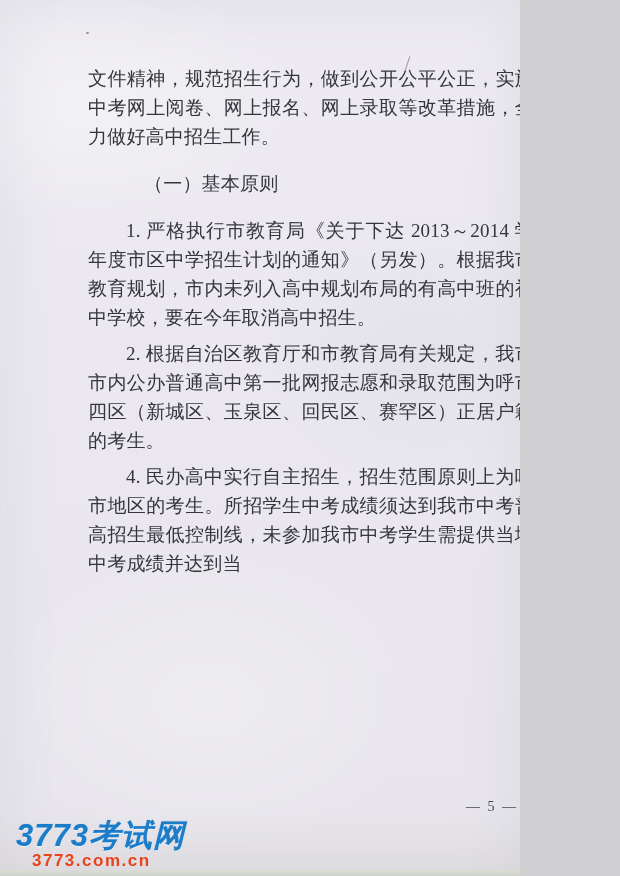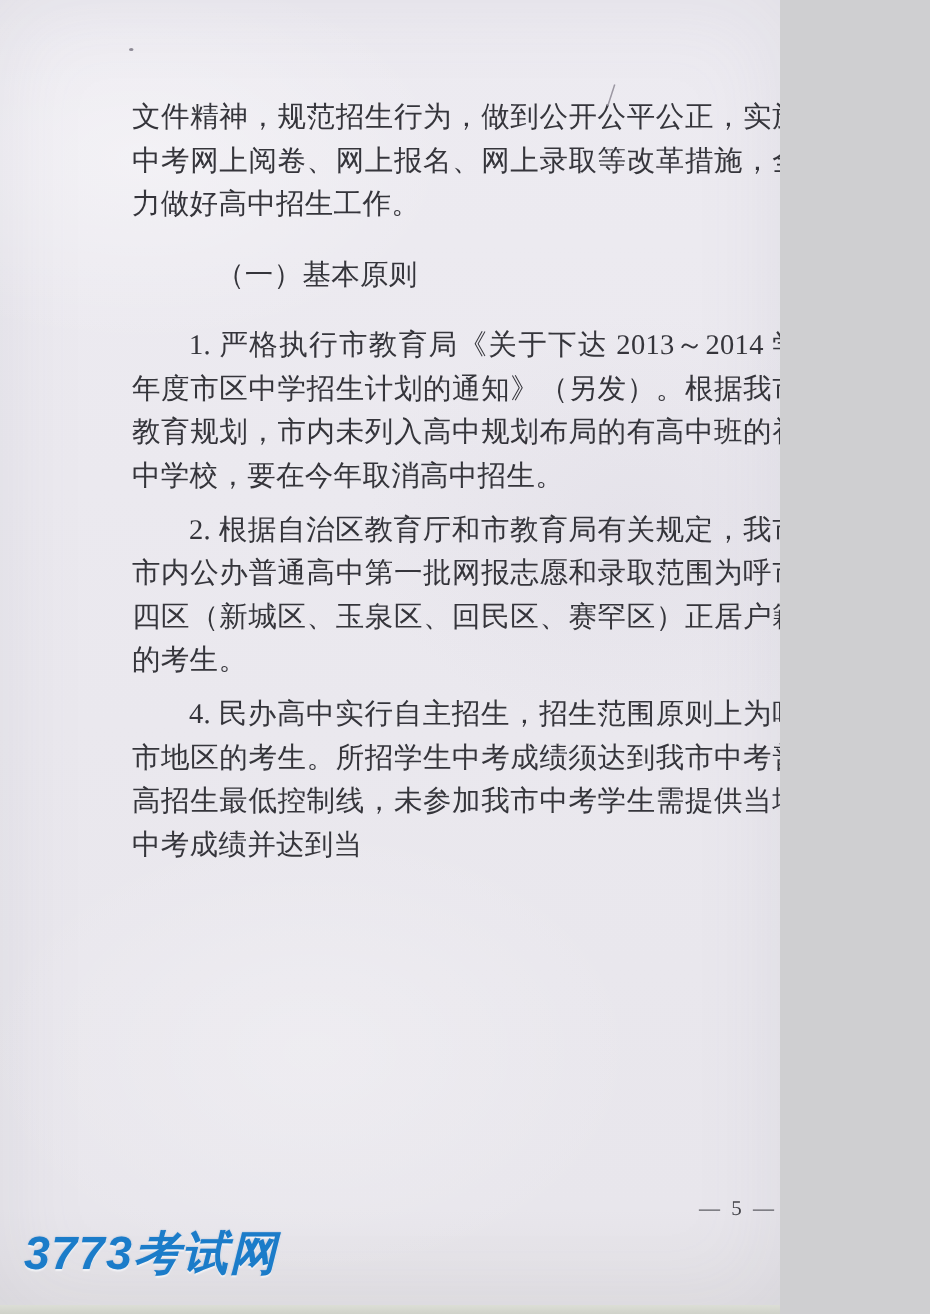--- a/index.html
+++ b/index.html
@@ -129,20 +129,21 @@
   <div class="text-block">
     <p class="para no-indent">文件精神，规范招生行为，做到公开公平公正，实施中考网上阅卷、网上报名、网上录取等改革措施，全力做好高中招生工作。</p>
     <p class="section-heading">（一）基本原则</p>
     <p class="para">1. 严格执行市教育局《关于下达 2013～2014 学年度市区中学招生计划的通知》（另发）。根据我市教育规划，市内未列入高中规划布局的有高中班的初中学校，要在今年取消高中招生。</p>
     <p class="para gap">2. 根据自治区教育厅和市教育局有关规定，我市市内公办普通高中第一批网报志愿和录取范围为呼市四区（新城区、玉泉区、回民区、赛罕区）正居户籍的考生。</p>
     <p class="para gap">4. 民办高中实行自主招生，招生范围原则上为呼市地区的考生。所招学生中考成绩须达到我市中考普高招生最低控制线，未参加我市中考学生需提供当地中考成绩并达到当</p>
   </div>
 
   <div class="watermark">
     <div class="wm-name">3773考试网</div>
+    <div class="wm-url">3773.com.cn</div>
   </div>
 
   <div class="page-number">— 5 —</div>
 
   <div class="artifact-slash"></div>
   <div class="artifact-speck"></div>
   <div class="scan-edge"></div>
 
 </div>
 

